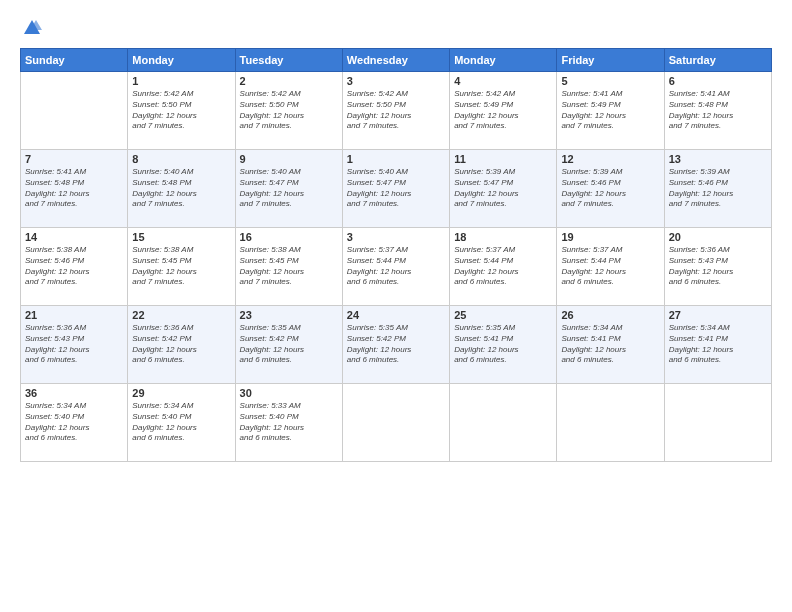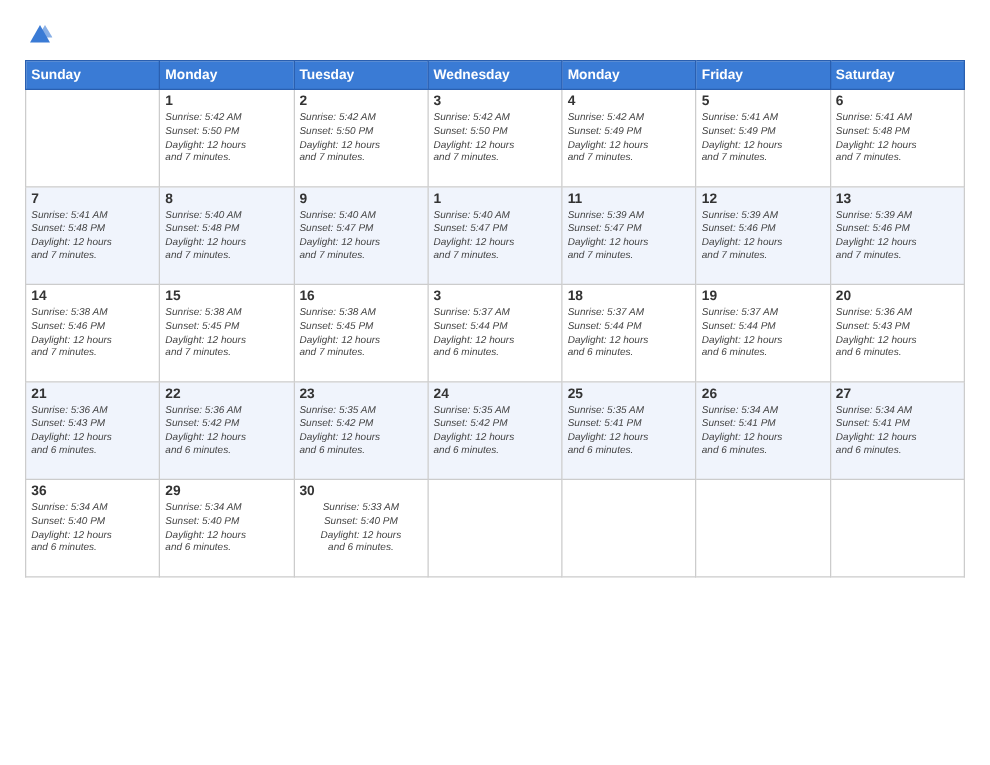--- a/index.html
+++ b/index.html
@@ -346,21 +346,21 @@
           </td>
           <td>
             <span class="day-number">29</span>
             <div class="day-info" style="white-space: pre-line;">Sunrise: 5:34 AM
 Sunset: 5:40 PM
 Daylight: 12 hours
 and 6 minutes.</div>
           </td>
           <td>
             <span class="day-number">30</span>
-            <div class="day-info" style="white-space: pre-line; text-align: center;">Sunrise: 5:33 AM
+            <div class="day-info" style="white-space: pre-line;">Sunrise: 5:33 AM
 Sunset: 5:40 PM
 Daylight: 12 hours
 and 6 minutes.</div>
           </td>
           <td class="empty-cell"></td>
           <td class="empty-cell"></td>
           <td class="empty-cell"></td>
           <td class="empty-cell"></td>
         </tr>
       </tbody>

